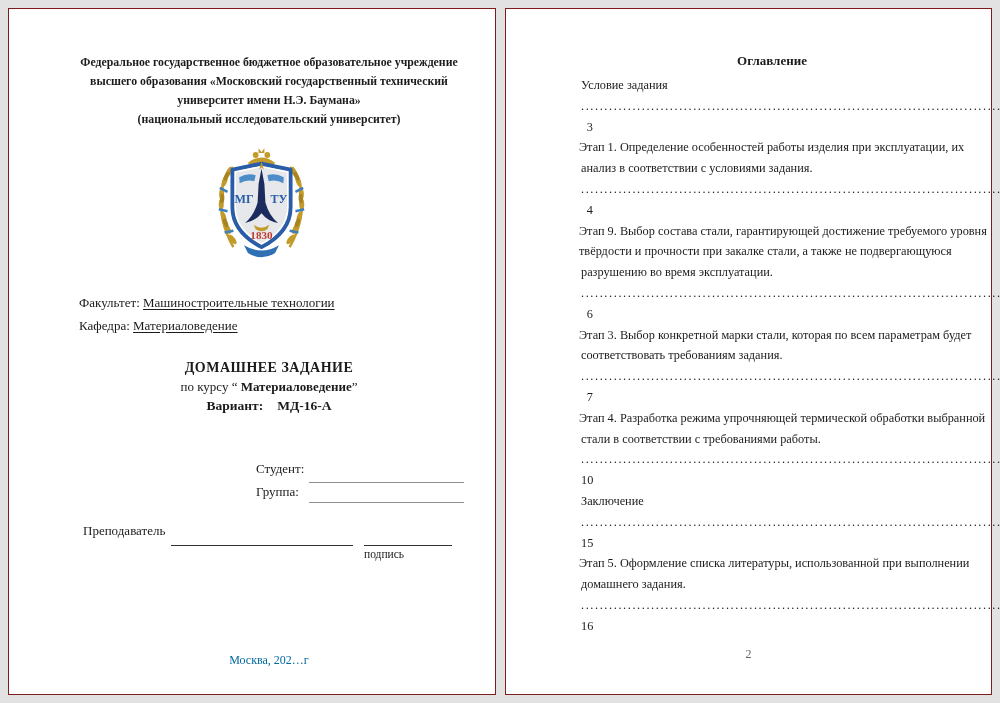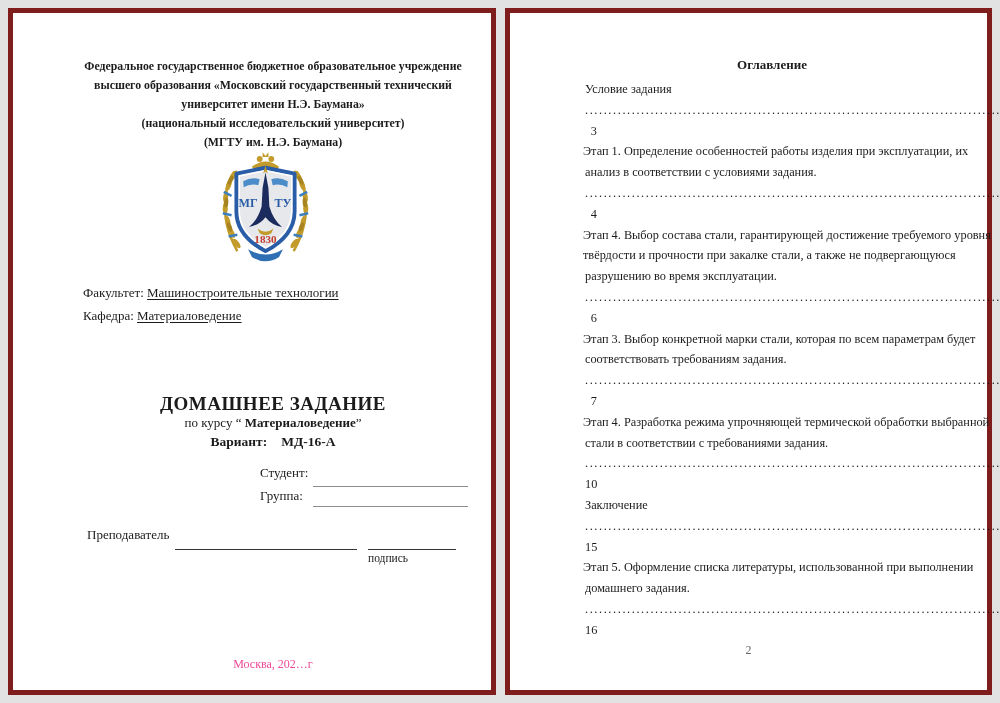--- a/index.html
+++ b/index.html
@@ -7,55 +7,55 @@
     width: 1000px; height: 703px;
     font-family: "Liberation Serif", "DejaVu Serif", serif;
     background: #e2e2e2;
     overflow: hidden;
     color: #1b1b1b;
   }
   .canvas { position: relative; width: 1000px; height: 703px; }
   .page {
     position: absolute; top: 8px; height: 687px;
     background: #ffffff;
-    border: 5px solid #7f1d1d;
+    border: 1px solid #7f1d1d;
   }
   .page-left  { left: 8px;   width: 488px; }
   .page-right { left: 505px; width: 487px; }
 
   
   .header-block {
     position: absolute; top: 44px; left: 66px; width: 388px;
     text-align: center; font-weight: bold;
     font-size: 11.8px; line-height: 19px;
   }
   .emblem { position: absolute; top: 138px; left: 204px; width: 97px; height: 113px; }
 
-  .faculty-block { position: absolute; top: 268px; left: 70px; font-size: 13px; line-height: 23px; }
+  .faculty-block { position: absolute; top: 282px; left: 70px; font-size: 13px; line-height: 23px; }
   .faculty-row .value { text-decoration: underline; text-underline-offset: 2px; }
 
   .title-block { position: absolute; top: 349px; left: 66px; width: 388px; text-align: center; }
-  .doc-title   { font-size: 19px; font-weight: bold; letter-spacing: .5px; line-height: 19px; margin-top: 32px; }
+  .doc-title   { font-size: 14px; font-weight: bold; letter-spacing: .5px; line-height: 19px; }
   .course-line { font-size: 13px; line-height: 19px; }
   .course-line .course-name { font-weight: bold; }
   .variant-line { font-size: 13.5px; font-weight: bold; line-height: 19px; }
   .variant-line .variant-value { margin-left: 14px; margin-top: 47px; }
 
   .student-label { position: absolute; left: 247px; top: 452px; font-size: 13px; }
   .group-label   { position: absolute; left: 247px; top: 475px; font-size: 13px; }
   .student-line  { position: absolute; left: 300px; top: 473px; width: 155px; border-bottom: 1.4px solid #8d8d8d; }
   .group-line    { position: absolute; left: 300px; top: 493px; width: 155px; border-bottom: 1.4px solid #8d8d8d; }
 
   .teacher-label { position: absolute; left: 74px; top: 514px; font-size: 13px; }
   .teacher-line  { position: absolute; left: 162px; top: 536px; width: 182px; border-bottom: 1.2px solid #333; }
   .sign-line     { position: absolute; left: 355px; top: 536px; width: 88px; border-bottom: 1.2px solid #333; }
   .sign-caption  { position: absolute; left: 355px; top: 539px; width: 88px; text-align: left; font-size: 11.5px; }
 
   .city-footer { position: absolute; top: 644px; left: 66px; width: 388px; text-align: center;
-                 font-size: 12px; color: #ec4899; }
+                 font-size: 12px; color: #0369a1; }
 
   
   .toc { position: absolute; top: 42px; left: 73px; right: 26px; }
   .toc-title { text-align: center; font-weight: bold; font-size: 13px; line-height: 20px; margin-bottom: 4px; }
   .toc-entry { font-size: 12.3px; }
   .toc-line  { line-height: 20.8px; white-space: nowrap; }
   .toc-line-last { display: flex; align-items: baseline; flex-direction: column; }
   .toc-text { flex: 0 0 auto; white-space: nowrap; }
   .toc-dots { flex: 1 1 auto; overflow: hidden; min-width: 8px; margin: 0 2px; }
   .toc-dots::after {
@@ -72,21 +72,20 @@
 
 <div class="canvas">
 
   <div class="page page-left">
 
     <div class="header-block">
       <div>Федеральное государственное бюджетное образовательное учреждение</div>
       <div>высшего образования «Московский государственный технический</div>
       <div>университет имени Н.Э. Баумана»</div>
       <div>(национальный исследовательский университет)</div>
-      <div>(МГТУ им. Н.Э. Баумана)</div>
     </div>
 
     <svg class="emblem" viewBox="0 0 100 116">
 
       <g fill="none" stroke="#C29B2A" stroke-width="2.6">
         <path d="M21,103 Q5,75 9,45 Q11,30 18,21"></path>
         <path d="M79,103 Q95,75 91,45 Q89,30 82,21"></path>
       </g>
       <g fill="#C29B2A">
         <ellipse cx="17" cy="25" rx="6" ry="2.6" transform="rotate(-55 17 25)"></ellipse>
@@ -192,40 +191,40 @@
           </div>
           <div class="toc-entry">
             <div class="toc-line">Этап 1. Определение особенностей работы изделия при эксплуатации, их</div>
             <div class="toc-line toc-line-last">
               <span class="toc-text">анализ в соответствии с условиями задания.</span>
               <span class="toc-dots"></span>
               <span class="toc-page">4</span>
             </div>
           </div>
           <div class="toc-entry">
-            <div class="toc-line">Этап 4. Выбор состава стали, гарантирующей достижение требуемого уровня</div>
+            <div class="toc-line">Этап 9. Выбор состава стали, гарантирующей достижение требуемого уровня</div>
             <div class="toc-line">твёрдости и прочности при закалке стали, а также не подвергающуюся</div>
             <div class="toc-line toc-line-last">
               <span class="toc-text">разрушению во время эксплуатации.</span>
               <span class="toc-dots"></span>
               <span class="toc-page">6</span>
             </div>
           </div>
           <div class="toc-entry">
             <div class="toc-line">Этап 3. Выбор конкретной марки стали, которая по всем параметрам будет</div>
             <div class="toc-line toc-line-last">
               <span class="toc-text">соответствовать требованиям задания.</span>
               <span class="toc-dots"></span>
               <span class="toc-page">7</span>
             </div>
           </div>
           <div class="toc-entry">
             <div class="toc-line">Этап 4. Разработка режима упрочняющей термической обработки выбранной</div>
             <div class="toc-line toc-line-last">
-              <span class="toc-text">стали в соответствии с требованиями задания.</span>
+              <span class="toc-text">стали в соответствии с требованиями работы.</span>
               <span class="toc-dots"></span>
               <span class="toc-page">10</span>
             </div>
           </div>
           <div class="toc-entry">
             <div class="toc-line toc-line-last">
               <span class="toc-text">Заключение</span>
               <span class="toc-dots"></span>
               <span class="toc-page">15</span>
             </div>

